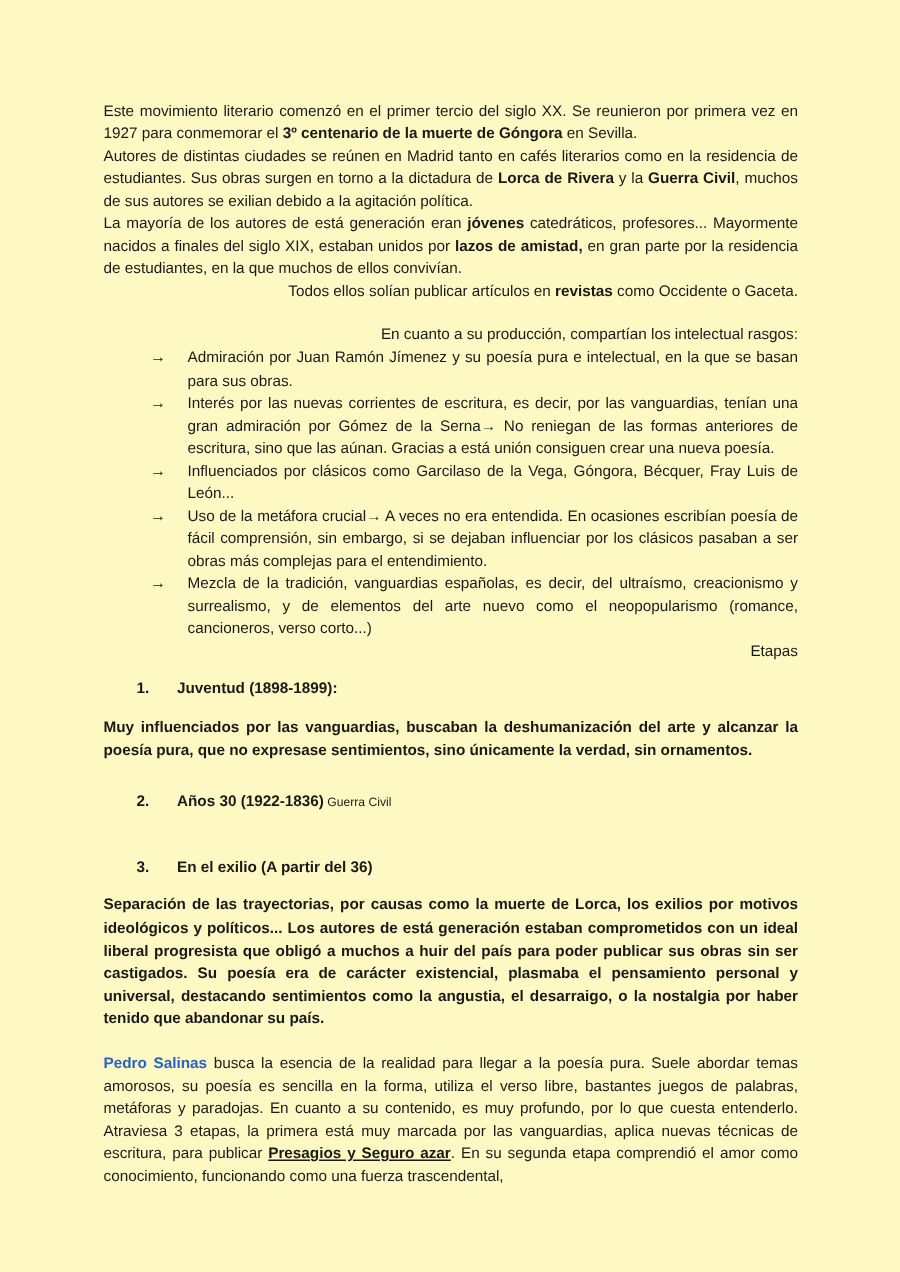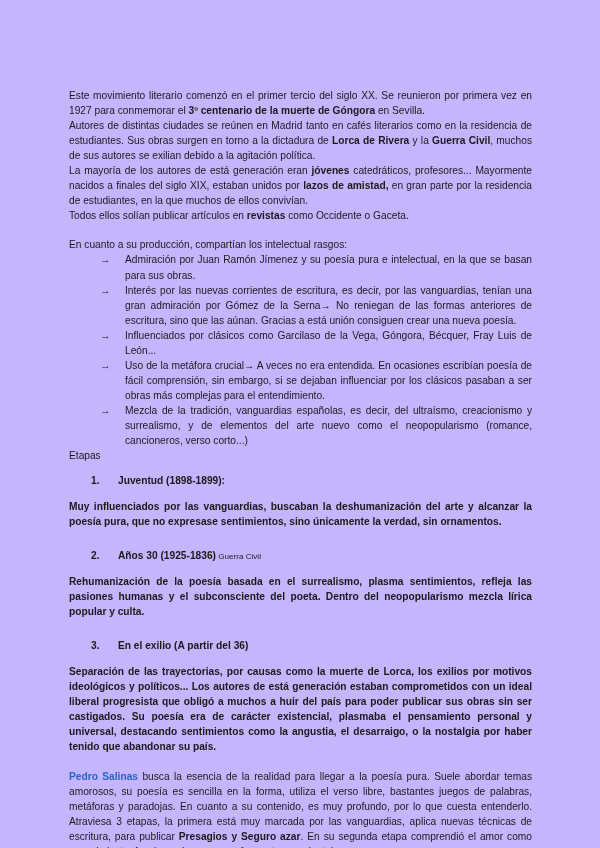--- a/index.html
+++ b/index.html
@@ -11,40 +11,40 @@
     width: 600px;
     height: 848px;
     font-family: "Liberation Sans", sans-serif;
     color: #1a1a1a;
     overflow: hidden;
   }
   .page {
     position: relative;
     width: 600px;
     height: 848px;
-    background: #c4b5fd;
+    background: #fef9c3;
     box-sizing: border-box;
-    padding: 88px 68px 0 69px;
+    padding: 67px 68px 0 69px;
   }
   .doc {
     font-size: 10.2px;
     line-height: 15.05px;
     text-align: justify;
     text-justify: inter-word;
   }
   p.para {
     margin: 0;
     text-align: justify;
   }
   p.noj {
     margin: 0;
-    text-align: left;
+    text-align: right;
   }
   .b { font-weight: bold; }
-  .bu { font-weight: bold; }
+  .bu { font-weight: bold; text-decoration: underline; }
   .link {
     color: #2a63c8;
     font-weight: bold;
   }
   .small {
     font-size: 8.1px;
   }
   .spacer-sm { height: 9px; }
   .spacer-md { height: 14px; }
   .spacer-lg { height: 15px; }
@@ -116,22 +116,21 @@
     </ul>
 
     <p class="noj heading-etapas">Etapas</p>
 
     <div>
       <p class="etapa-head"><span class="num">1.</span><span>Juventud (1898-1899):</span></p>
       <p class="para etapa-body">Muy influenciados por las vanguardias, buscaban la deshumanización del arte y alcanzar la poesía pura, que no expresase sentimientos, sino únicamente la verdad, sin ornamentos.</p>
 
       <div class="spacer-sm"></div>
 
-      <p class="etapa-head"><span class="num">2.</span><span>Años 30 (1925-1836)</span><span class="small" style="font-weight:normal"> </span><span class="small" style="font-weight:normal">Guerra Civil</span></p>
-      <p class="para etapa-body">Rehumanización de la poesía basada en el surrealismo, plasma sentimientos, refleja las pasiones humanas y el subconsciente del poeta. Dentro del neopopularismo mezcla lírica popular y culta.</p>
+      <p class="etapa-head"><span class="num">2.</span><span>Años 30 (1922-1836)</span><span class="small" style="font-weight:normal"> </span><span class="small" style="font-weight:normal">Guerra Civil</span></p>
 
       <div class="spacer-sm"></div>
 
       <p class="etapa-head"><span class="num">3.</span><span>En el exilio (A partir del 36)</span></p>
       <p class="para etapa-body">Separación de las trayectorias, por causas como la muerte de Lorca, los exilios por motivos ideológicos y políticos... Los autores de está generación estaban comprometidos con un ideal liberal progresista que obligó a muchos a huir del país para poder publicar sus obras sin ser castigados. Su poesía era de carácter existencial, plasmaba el pensamiento personal y universal, destacando sentimientos como la angustia, el desarraigo, o la nostalgia por haber tenido que abandonar su país.</p>
     </div>
 
     <div class="spacer-lg"></div>
 
     <p class="para"><span class="link">Pedro Salinas</span><span> busca la esencia de la realidad para llegar a la poesía pura. Suele abordar temas amorosos, su poesía es sencilla en la forma, utiliza el verso libre, bastantes juegos de palabras, metáforas y paradojas. En cuanto a su contenido, es muy profundo, por lo que cuesta entenderlo. Atraviesa 3 etapas, la primera está muy marcada por las vanguardias, aplica nuevas técnicas de escritura, para publicar </span><span class="bu">Presagios y Seguro azar</span><span>. En su segunda etapa comprendió el amor como conocimiento, funcionando como una fuerza trascendental,</span></p>

